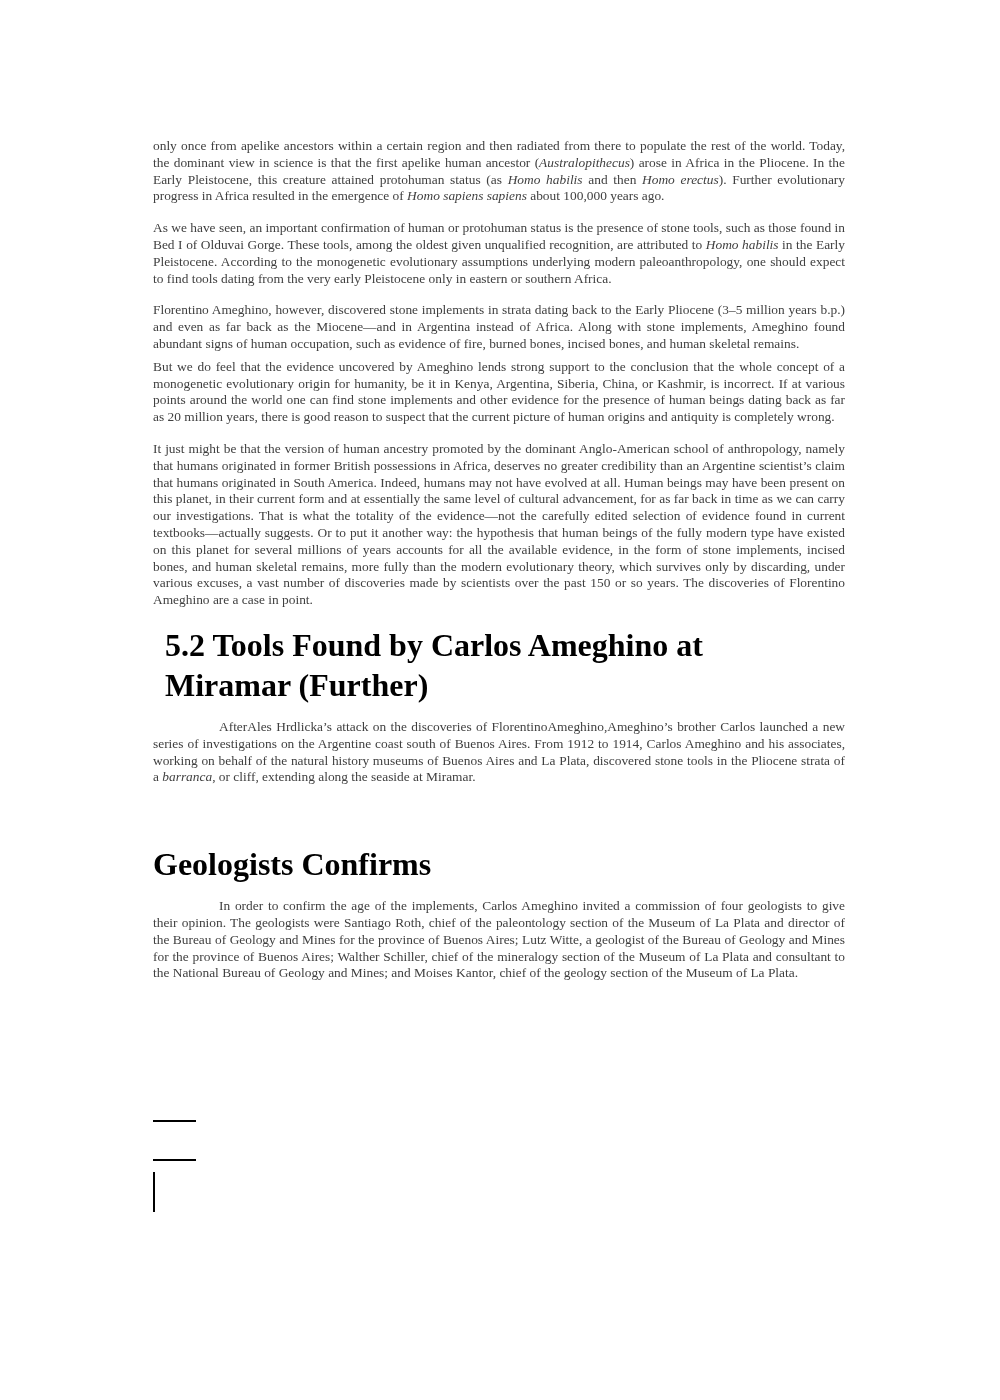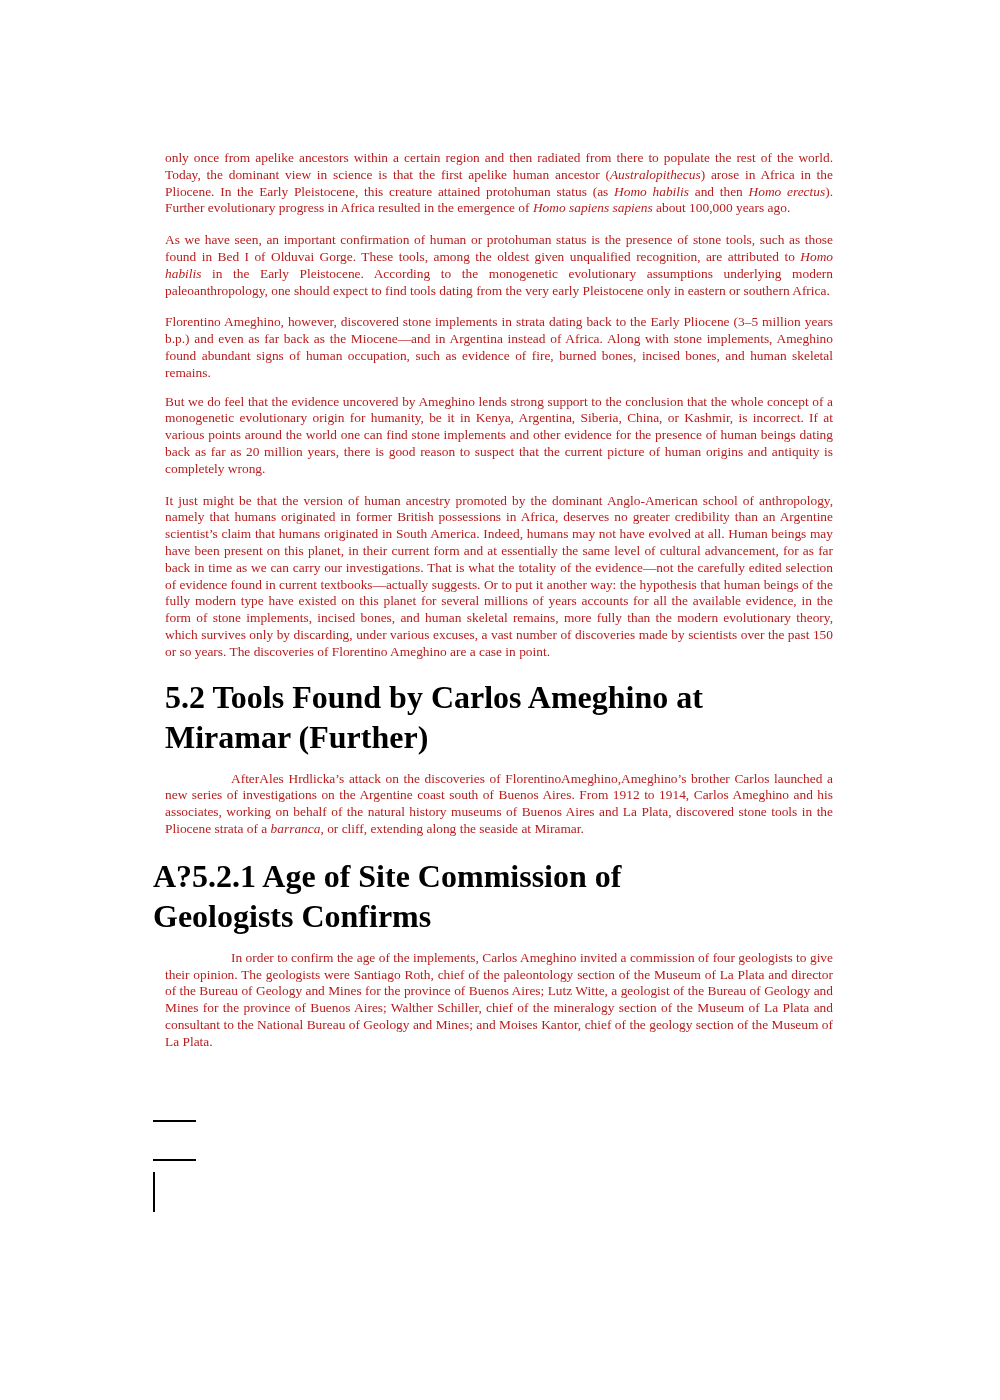--- a/index.html
+++ b/index.html
@@ -3,22 +3,22 @@
   <meta charset="utf-8">
   <style>
     html, body { margin: 0; padding: 0; background: #ffffff; }
     body { width: 1000px; height: 1400px; position: relative; overflow: hidden; color: #1a1a1a; }
     .page { position: absolute; left: 153px; top: 138px; width: 692px; }
     .p {
       font-family: "Liberation Serif", serif;
       font-size: 13.4px;
       line-height: 16.8px;
       text-align: justify;
-      margin: 12px;
-      color: #b91c1c;
+      margin: 0;
+      color: #404040;
     }
     .p em { font-style: italic; }
     .gap { margin-top: 15px; font-family: Liberation Serif, serif; }
     .gap-s { margin-top: 6px; }
     .indent { text-indent: 66px; }
     h2 {
       font-family: "Liberation Serif", serif;
       font-weight: bold;
       font-size: 32px;
       line-height: 40px;
@@ -48,21 +48,21 @@
   <p class="p gap">It just might be that the version of human ancestry promoted by the dominant Anglo-American school of anthropology, namely that humans originated in former British possessions in Africa, deserves no greater credibility than an Argentine scientist’s claim that humans originated in South America. Indeed, humans may not have evolved at all. Human beings may have been present on this planet, in their current form and at essentially the same level of cultural advancement, for as far back in time as we can carry our investigations. That is what the totality of the evidence—not the carefully edited selection of evidence found in current textbooks—actually suggests. Or to put it another way: the hypothesis that human beings of the fully modern type have existed on this planet for several millions of years accounts for all the available evidence, in the form of stone implements, incised bones, and human skeletal remains, more fully than the modern evolutionary theory, which survives only by discarding, under various excuses, a vast number of discoveries made by scientists over the past 150 or so years. The discoveries of Florentino Ameghino are a case in point.</p>
 
   <h2 class="h-52">
     <span>5.2 Tools Found by Carlos Ameghino at</span><br>
     <span>Miramar (Further)</span>
   </h2>
 
   <p class="p indent"><span>AfterAles Hrdlicka’s attack on the discoveries of FlorentinoAmeghino,Ameghino’s brother Carlos launched a new series of investigations on the Argentine coast south of Buenos Aires. From 1912 to 1914, Carlos Ameghino and his associates, working on behalf of the natural history museums of Buenos Aires and La Plata, discovered stone tools in the Pliocene strata of a </span><em>barranca</em><span>, or cliff, extending along the seaside at Miramar.</span></p>
 
   <h2 class="h-521">
-    <span>A?5.2.1 Age of Site Commission of</span><br>
+    <br>
     <span>Geologists Confirms</span>
   </h2>
 
   <p class="p indent">In order to confirm the age of the implements, Carlos Ameghino invited a commission of four geologists to give their opinion. The geologists were Santiago Roth, chief of the paleontology section of the Museum of La Plata and director of the Bureau of Geology and Mines for the province of Buenos Aires; Lutz Witte, a geologist of the Bureau of Geology and Mines for the province of Buenos Aires; Walther Schiller, chief of the mineralogy section of the Museum of La Plata and consultant to the National Bureau of Geology and Mines; and Moises Kantor, chief of the geology section of the Museum of La Plata.</p>
 
 </div>
 
 <div class="marks">
   <div class="mark-h" style="top:2px;"></div>
   <div class="mark-h" style="top:41px;"></div>

